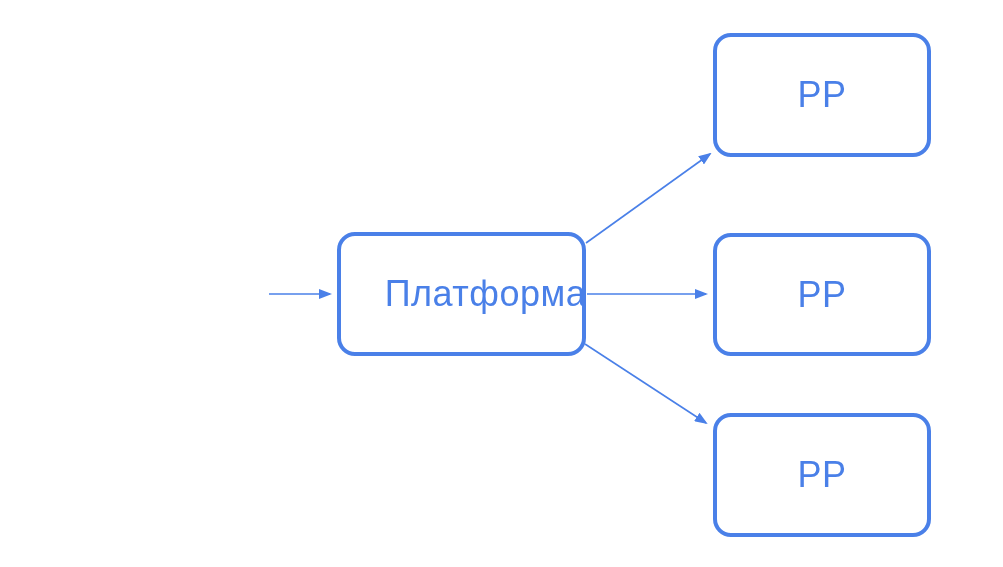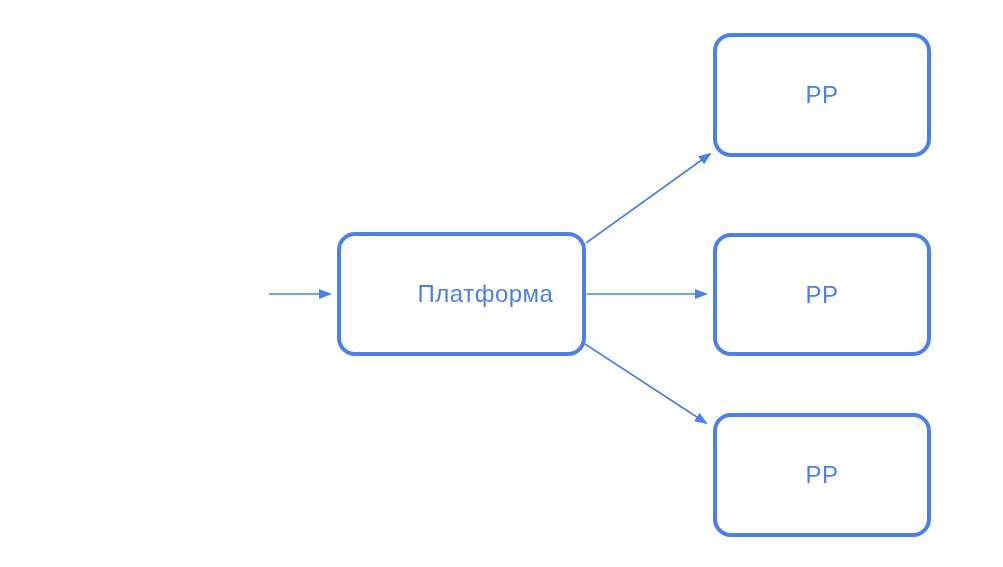--- a/index.html
+++ b/index.html
@@ -25,21 +25,21 @@
     position: absolute;
     border: 4px solid var(--accent);
     border-radius: 18px;
     background: var(--bg);
     display: flex;
     align-items: center;
     justify-content: center;
   }
   .node-label {
     color: var(--accent);
-    font-size: 24px;
+    font-size: 36px;
     line-height: 1;
     white-space: nowrap;
     letter-spacing: 0.5px;
   }
   
   .node-customer  { left: 35px;  top: 233px; width: 233px; height: 122px; }
   .node-platform  { left: 337px; top: 232px; width: 249px; height: 124px; padding-left: 48px; }
   .node-pp-top    { left: 713px; top: 33px;  width: 218px; height: 124px; }
   .node-pp-middle { left: 713px; top: 233px; width: 218px; height: 123px; }
   .node-pp-bottom { left: 713px; top: 413px; width: 218px; height: 124px; }

